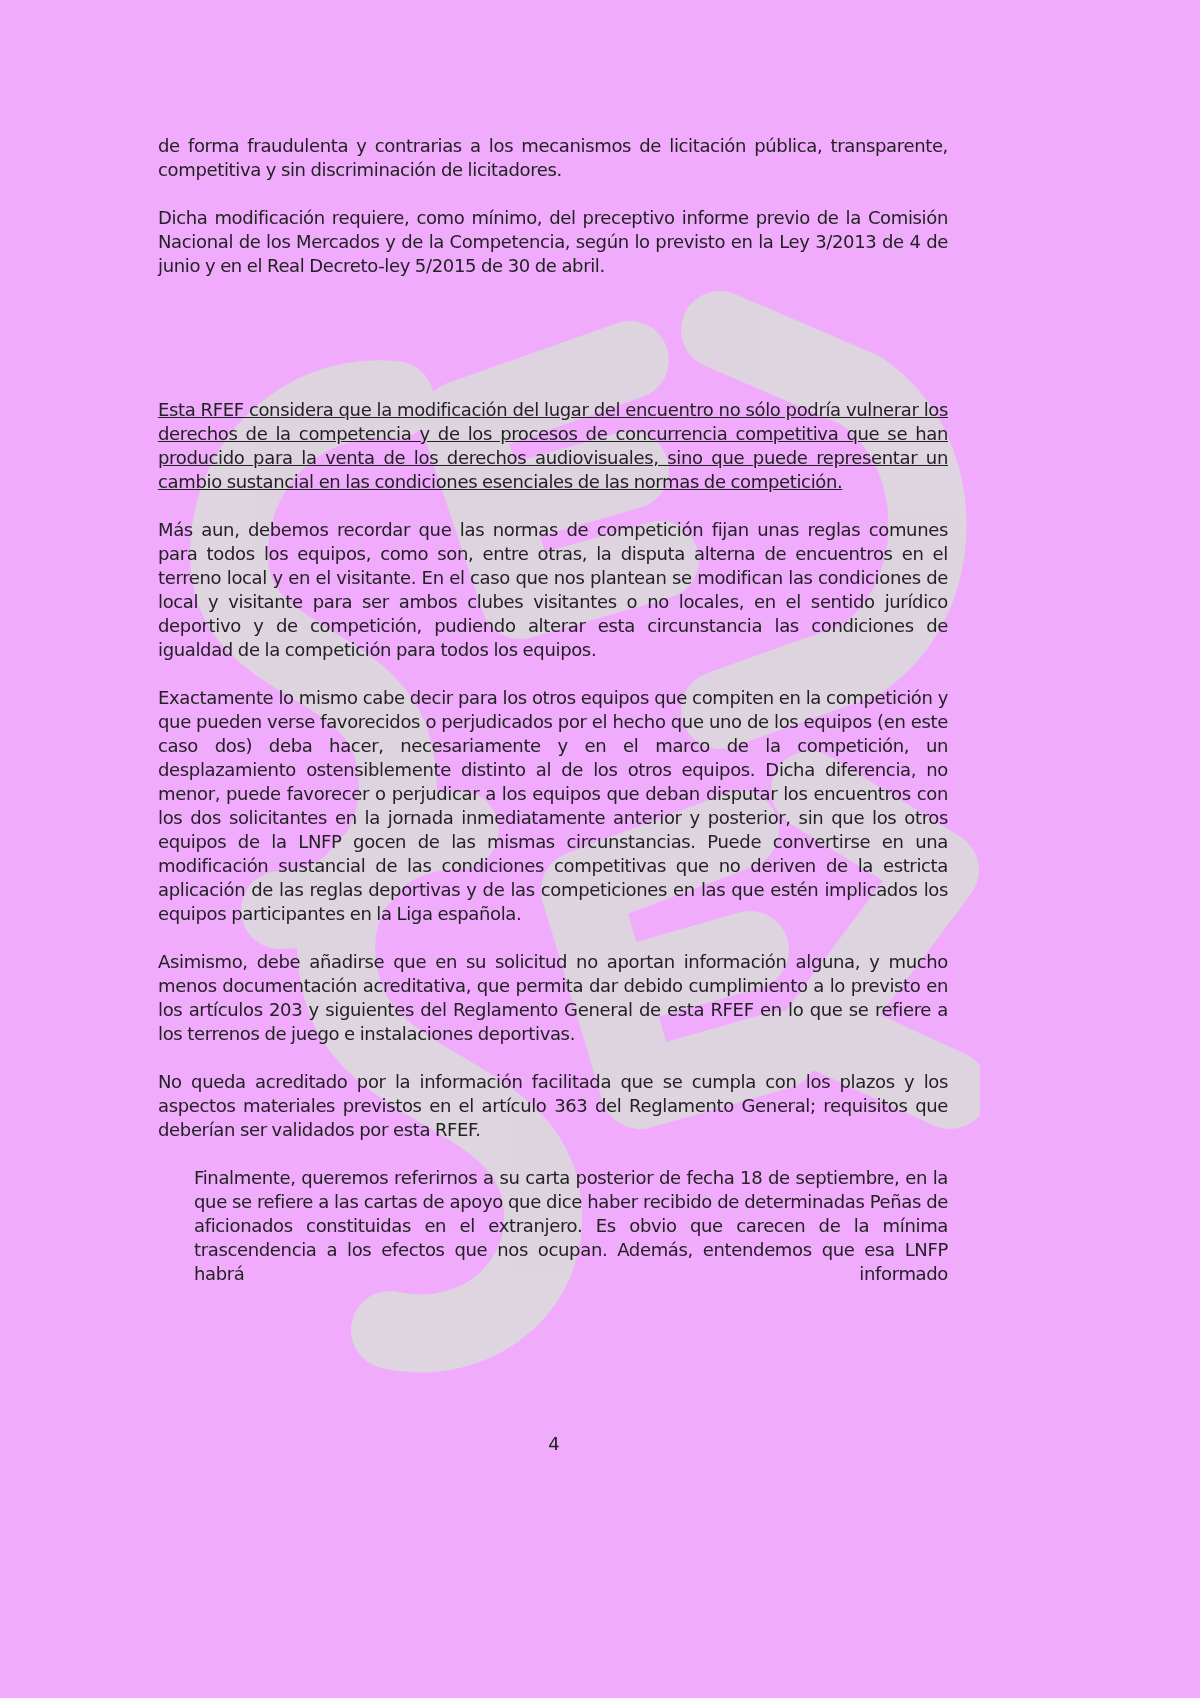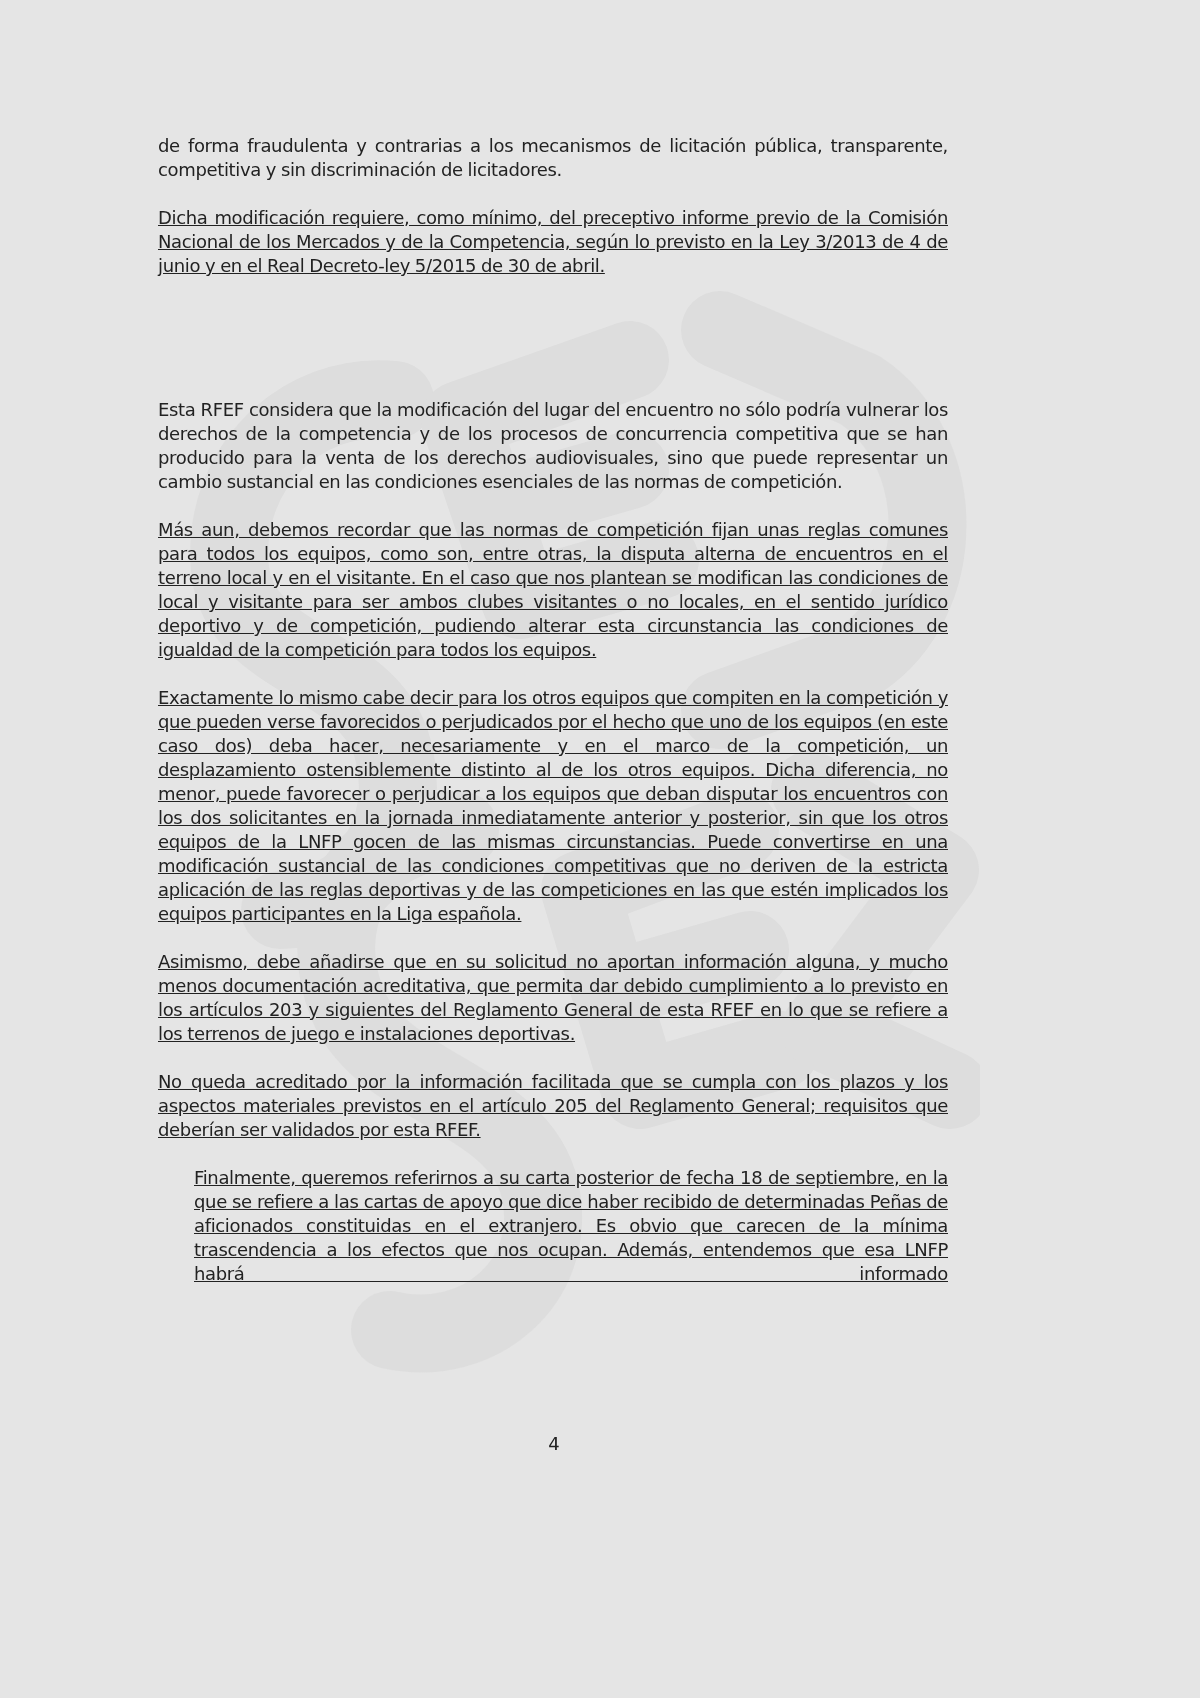--- a/index.html
+++ b/index.html
@@ -12,21 +12,21 @@
       height: 1698px;
       position: relative;
       overflow: hidden;
     }
     .page {
       position: absolute;
       left: 0;
       top: 0;
       width: 1200px;
       height: 1698px;
-      background: #e5e5e5;
+      background: #f0abfc;
     }
     .watermark {
       position: absolute;
       left: 160px;
       top: 270px;
       width: 820px;
       height: 1200px;
       pointer-events: none;
       z-index: 0;
     }
@@ -45,22 +45,22 @@
       font-size: 18px;
       line-height: 24px;
       letter-spacing: -0.35px;
       word-spacing: -0.5px;
     }
     .para {
       margin: 0;
       text-align: justify;
       hyphens: none;
     }
-    .para.gap-1 { margin-top: 24px; text-decoration: underline; }
-    .para.gap-big { margin-top: 120px; }
+    .para.gap-1 { margin-top: 24px; }
+    .para.gap-big { margin-top: 120px; text-decoration: underline; }
     .para.last-line-justified {
       text-align-last: justify;
       margin-left: 36px;
     }
     .page-number {
       position: absolute;
       left: 0;
       width: 1108px;
       top: 1432px;
       text-align: center;
@@ -91,19 +91,19 @@
     </svg>
   </div>
 
   <div class="body-text">
     <p class="para">de forma fraudulenta y contrarias a los mecanismos de licitación pública, transparente, competitiva y sin discriminación de licitadores.</p>
     <p class="para gap-1">Dicha modificación requiere, como mínimo, del preceptivo informe previo de la Comisión Nacional de los Mercados y de la Competencia, según lo previsto en la Ley 3/2013 de 4 de junio y en el Real Decreto-ley 5/2015 de 30 de abril.</p>
     <p class="para gap-big">Esta RFEF considera que la modificación del lugar del encuentro no sólo podría vulnerar los derechos de la competencia y de los procesos de concurrencia competitiva que se han producido para la venta de los derechos audiovisuales, sino que puede representar un cambio sustancial en las condiciones esenciales de las normas de competición.</p>
     <p class="para gap-1">Más aun, debemos recordar que las normas de competición fijan unas reglas comunes para todos los equipos, como son, entre otras, la disputa alterna de encuentros en el terreno local y en el visitante. En el caso que nos plantean se modifican las condiciones de local y visitante para ser ambos clubes visitantes o no locales, en el sentido jurídico deportivo y de competición, pudiendo alterar esta circunstancia las condiciones de igualdad de la competición para todos los equipos.</p>
     <p class="para gap-1">Exactamente lo mismo cabe decir para los otros equipos que compiten en la competición y que pueden verse favorecidos o perjudicados por el hecho que uno de los equipos (en este caso dos) deba hacer, necesariamente y en el marco de la competición, un desplazamiento ostensiblemente distinto al de los otros equipos. Dicha diferencia, no menor, puede favorecer o perjudicar a los equipos que deban disputar los encuentros con los dos solicitantes en la jornada inmediatamente anterior y posterior, sin que los otros equipos de la LNFP gocen de las mismas circunstancias. Puede convertirse en una modificación sustancial de las condiciones competitivas que no deriven de la estricta aplicación de las reglas deportivas y de las competiciones en las que estén implicados los equipos participantes en la Liga española.</p>
     <p class="para gap-1">Asimismo, debe añadirse que en su solicitud no aportan información alguna, y mucho menos documentación acreditativa, que permita dar debido cumplimiento a lo previsto en los artículos 203 y siguientes del Reglamento General de esta RFEF en lo que se refiere a los terrenos de juego e instalaciones deportivas.</p>
-    <p class="para gap-1">No queda acreditado por la información facilitada que se cumpla con los plazos y los aspectos materiales previstos en el artículo 205 del Reglamento General; requisitos que deberían ser validados por esta RFEF.</p>
+    <p class="para gap-1">No queda acreditado por la información facilitada que se cumpla con los plazos y los aspectos materiales previstos en el artículo 363 del Reglamento General; requisitos que deberían ser validados por esta RFEF.</p>
     <p class="para gap-1 last-line-justified">Finalmente, queremos referirnos a su carta posterior de fecha 18 de septiembre, en la que se refiere a las cartas de apoyo que dice haber recibido de determinadas Peñas de aficionados constituidas en el extranjero. Es obvio que carecen de la mínima trascendencia a los efectos que nos ocupan. Además, entendemos que esa LNFP habrá informado</p>
   </div>
 
   <div class="page-number">4</div>
 
 </div>
 
 </body></html>

